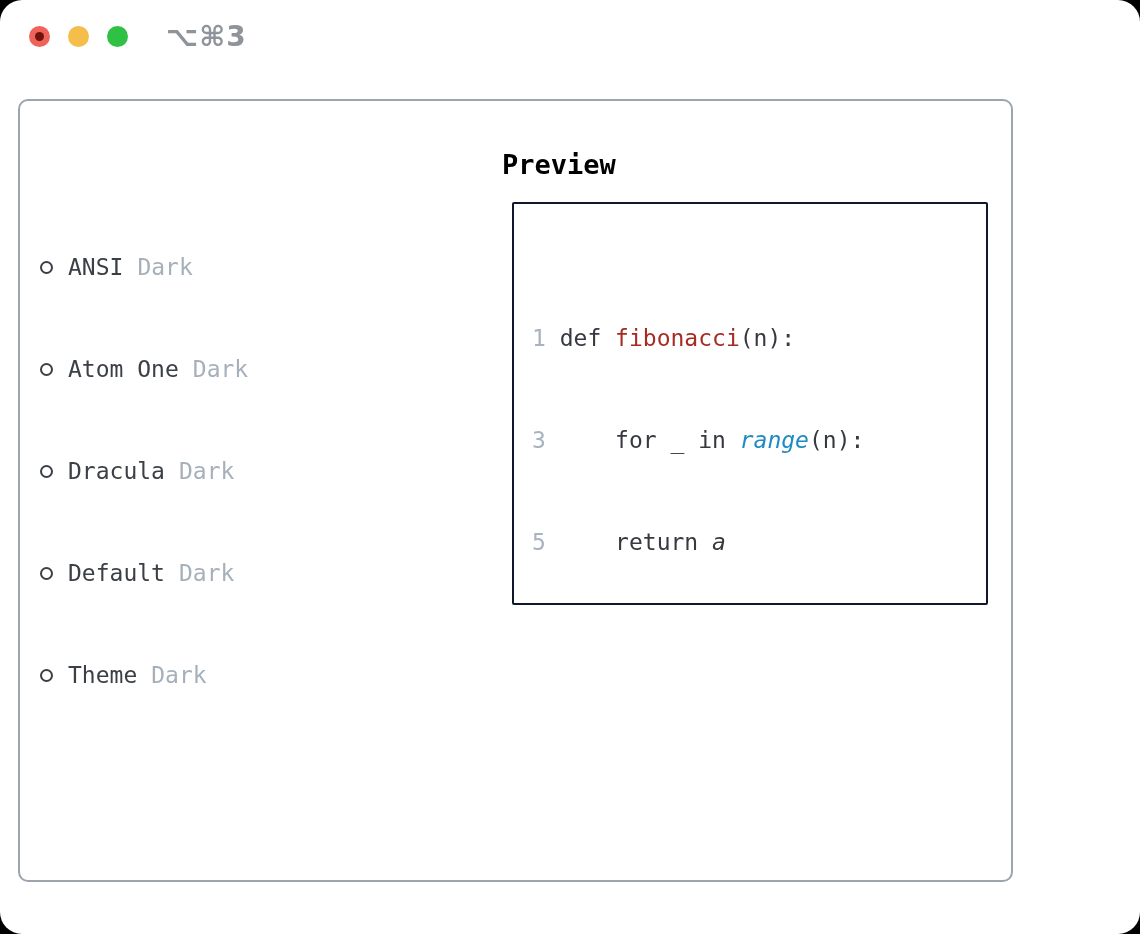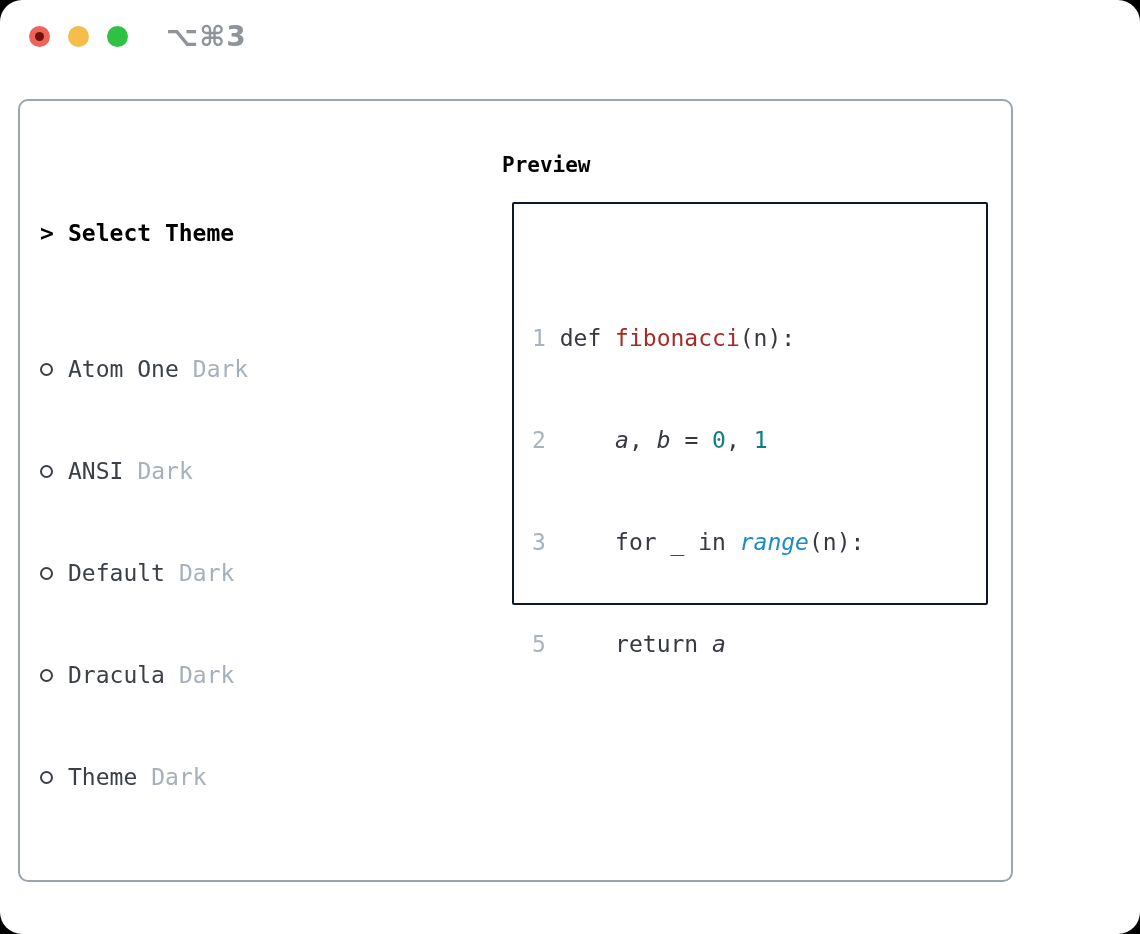--- a/index.html
+++ b/index.html
@@ -40,21 +40,21 @@
   .bullet i{
     display:inline-block;width:13px;height:13px;border-radius:50%;
     border:2px solid #3b4046;box-sizing:border-box;background:transparent;
     margin-bottom:1px;
   }
   .name{color:#3b4046;}
   .variant{color:#a6b0bb;padding-left:14px;}
   
   .preview-header{
     position:absolute;left:482px;top:47px;
-    font-size:21px;line-height:34px;font-weight:700;color:#000;
+    font-size:27px;line-height:34px;font-weight:700;color:#000;
   }
   .preview-box{
     position:absolute;left:492px;top:101px;width:476px;height:403px;
     border:2px solid #0f172a;border-radius:2px;box-sizing:border-box;
     background:#fff;
   }
   .code{
     position:absolute;left:18px;top:49px;
     font-size:23px;line-height:34px;white-space:pre;
   }
@@ -76,26 +76,25 @@
         <span class="dot"></span>
       </button>
     <button class="light light-min"></button>
     <button class="light light-zoom"></button>
     <div class="win-title">⌥⌘3</div>
   </div>
 
   <div class="panel">
 
     <div class="leftcol">
-      <div class="row"><span class="prompt">&gt;</span><span class="header-text">Select Theme</span></div>
 
+      <div class="row"><span class="bullet"><i></i></span><span class="name">ANSI</span><span class="variant">Dark</span></div>
       <div class="row"><span class="bullet"><i></i></span><span class="name">Atom One</span><span class="variant">Dark</span></div>
-      <div class="row"><span class="bullet"><i></i></span><span class="name">ANSI</span><span class="variant">Dark</span></div>
+      <div class="row"><span class="bullet"><i></i></span><span class="name">Dracula</span><span class="variant">Dark</span></div>
       <div class="row"><span class="bullet"><i></i></span><span class="name">Default</span><span class="variant">Dark</span></div>
-      <div class="row"><span class="bullet"><i></i></span><span class="name">Dracula</span><span class="variant">Dark</span></div>
       <div class="row"><span class="bullet"><i></i></span><span class="name">Theme</span><span class="variant">Dark</span></div>
       
       
       
       
       
       
 
       
 
@@ -107,21 +106,20 @@
 
       
       
     </div>
 
     <div class="preview-header">Preview</div>
 
     <div class="preview-box">
       <div class="code">
         <div class="pline"><span class="lnum">1</span> <span class="seg-fg">def </span><span class="seg-func">fibonacci</span><span class="seg-fg">(n):</span></div>
-        <div class="pline"><span class="lnum">2</span> <span class="seg-fg">    </span><span class="seg-var">a</span><span class="seg-fg">, </span><span class="seg-var">b</span><span class="seg-fg"> = </span><span class="seg-num">0</span><span class="seg-fg">, </span><span class="seg-num">1</span></div>
         <div class="pline"><span class="lnum">3</span> <span class="seg-fg">    for _ in </span><span class="seg-call">range</span><span class="seg-fg">(n):</span></div>
         <div class="pline"><span class="lnum">5</span> <span class="seg-fg">    return </span><span class="seg-var">a</span></div>
         <div class="pline"><span class="lnum"></span> </div>
         <div class="pline"> </div>
         
         
       </div>
     </div>
 
   </div>

